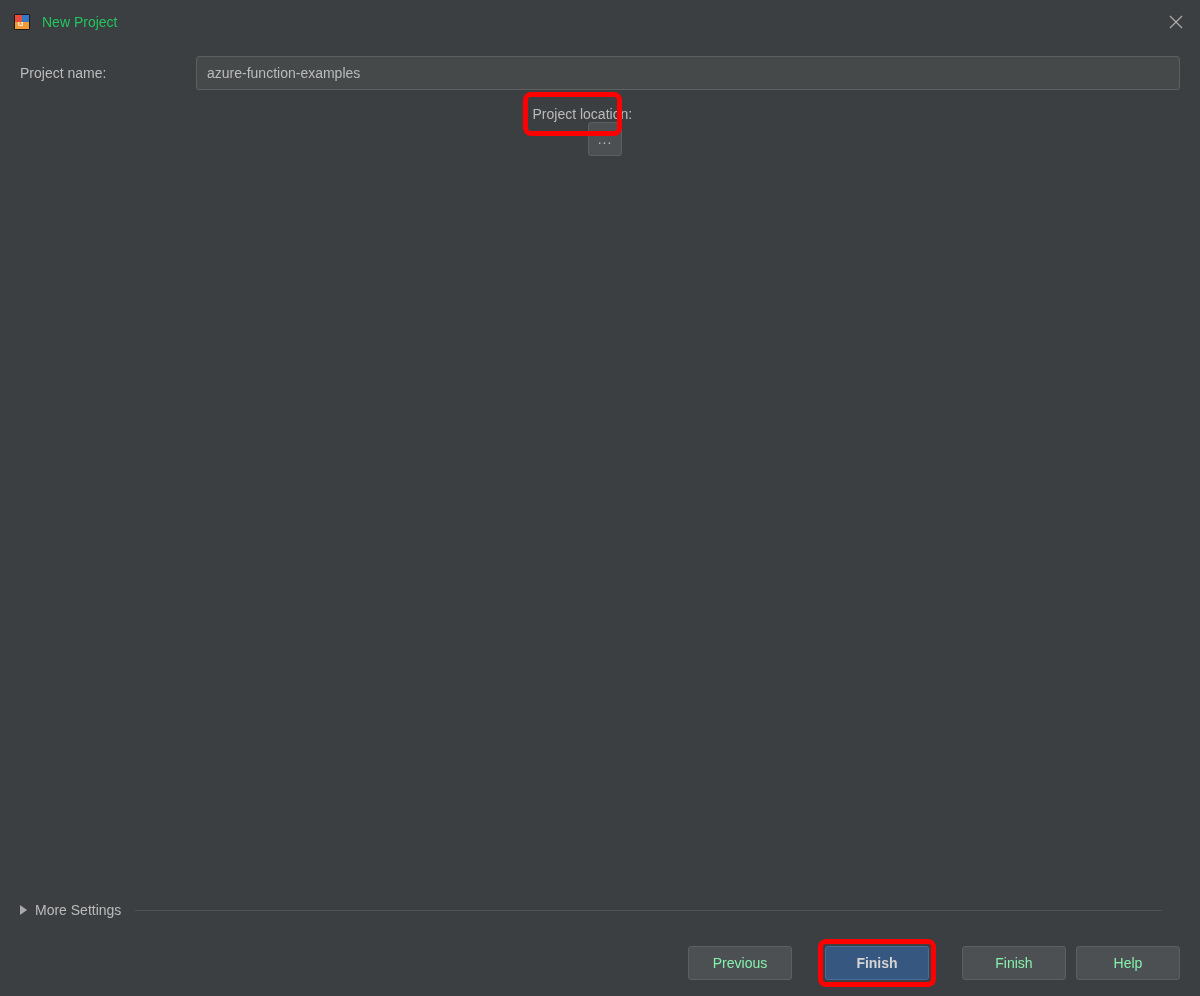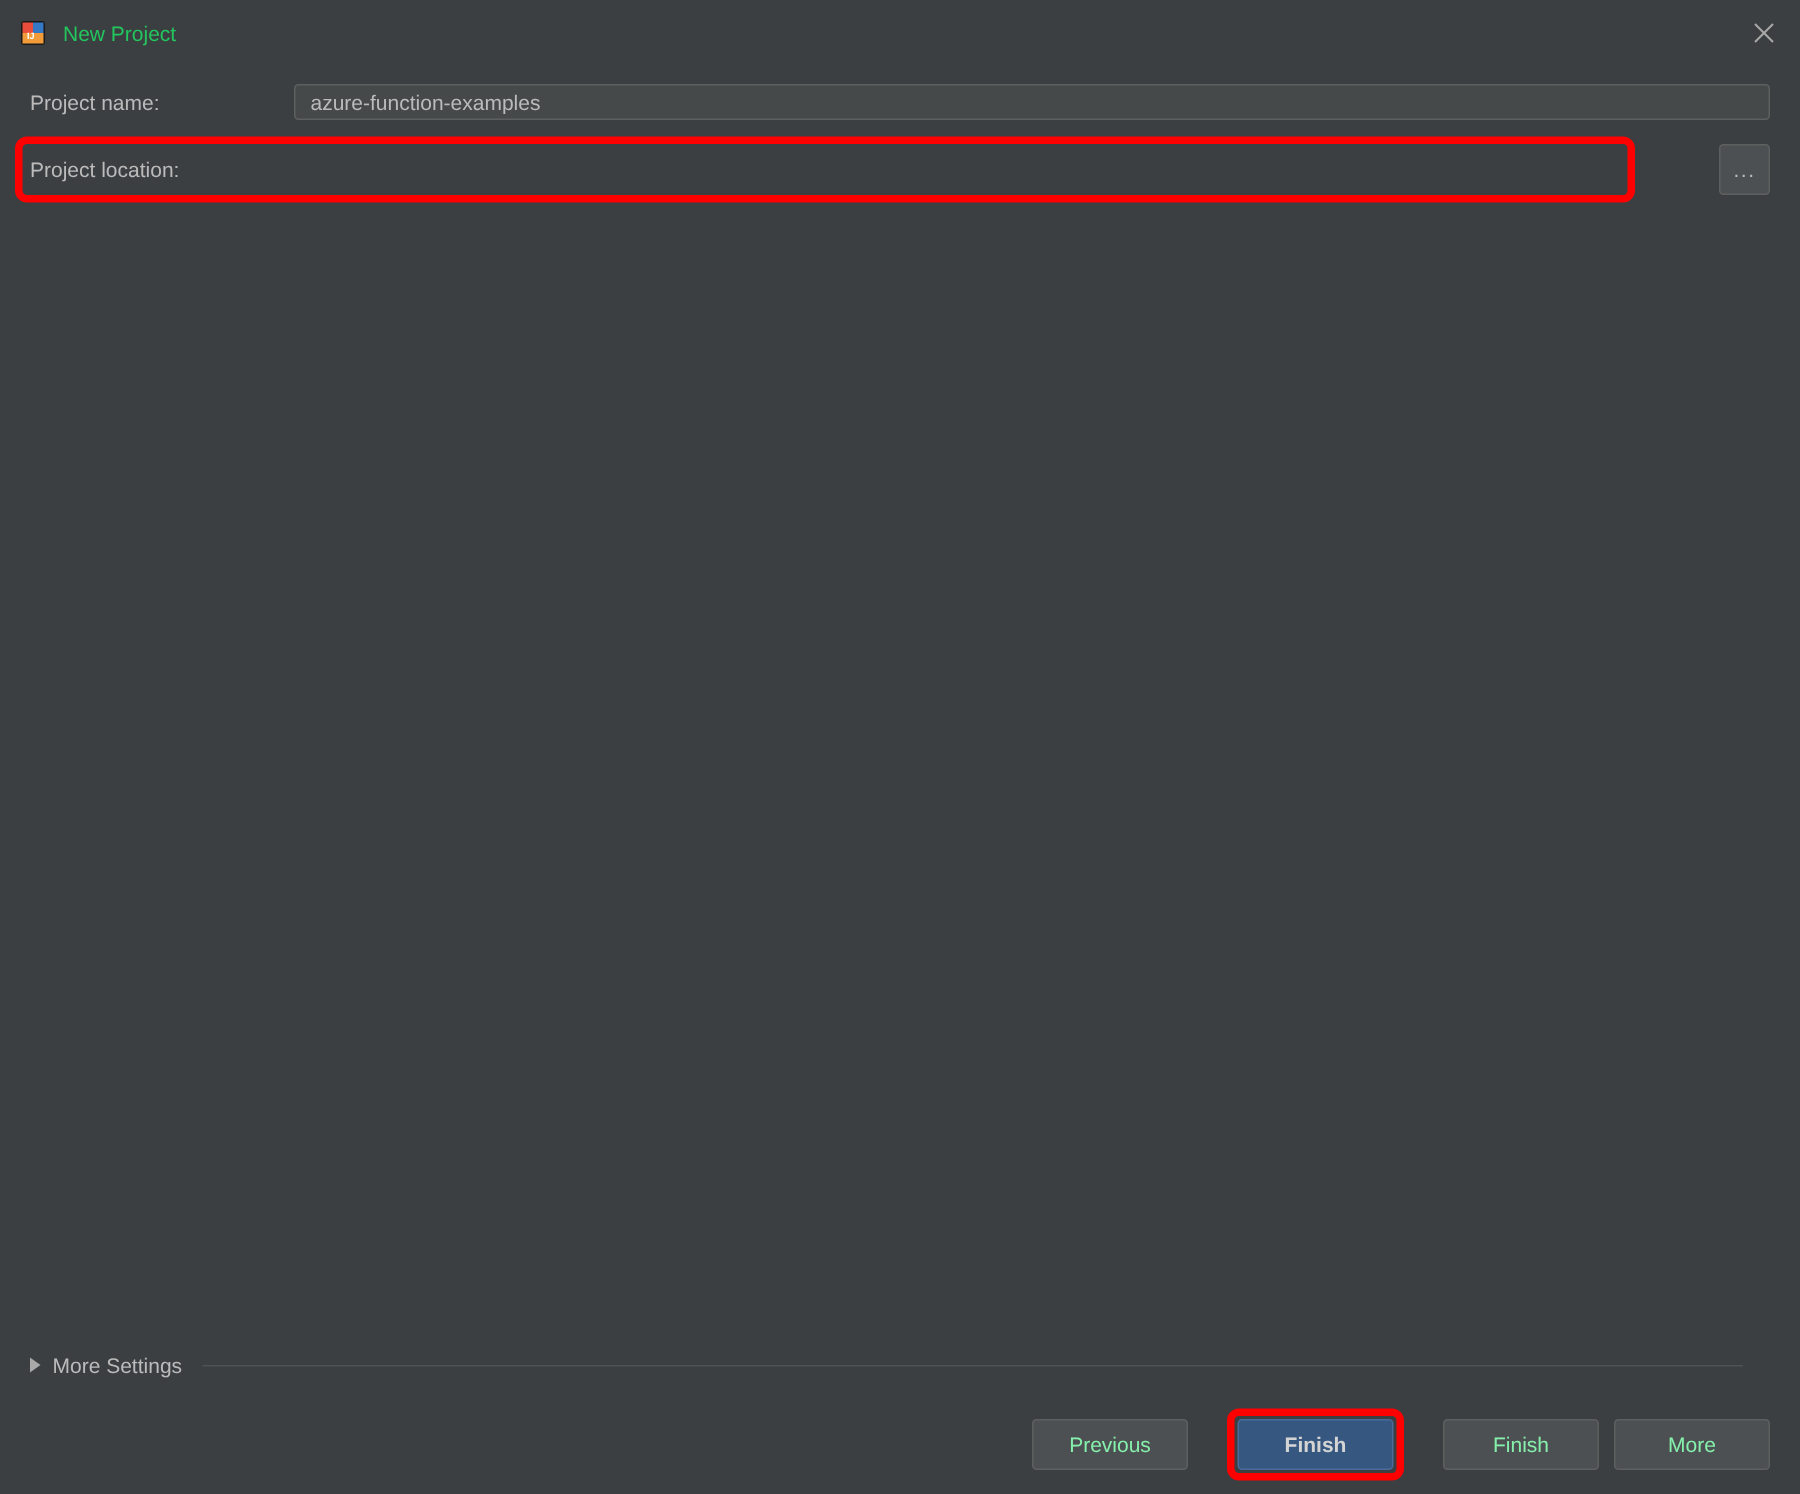--- a/index.html
+++ b/index.html
@@ -72,21 +72,21 @@
 
     .form-input {
       flex: 1;
       background-color: #45494a;
       border: 1px solid #5e6060;
       border-radius: 3px;
       padding: 7px 10px;
       color: #bbbbbb;
       font-size: 14px;
       outline: none;
-      height: 24px;
+      height: 34px;
     }
 
     .form-row.highlighted-row {
       position: relative;
     }
 
     .highlight-box {
       position: absolute;
       left: -10px;
       top: -14px;
@@ -109,20 +109,21 @@
       align-items: center;
       justify-content: center;
       color: #bbbbbb;
       font-size: 14px;
       letter-spacing: 1px;
     }
 
     .row-with-browse {
       display: flex;
       align-items: center;
+      flex-direction: column;
     }
 
     .row-with-browse .form-row {
       flex: 1;
       margin-bottom: 0;
     }
 
     .more-settings {
       position: absolute;
       bottom: 78px;
@@ -237,14 +238,14 @@
   <span class="more-settings-label">More Settings</span>
   <div class="more-settings-line"></div>
 </div>
 
 <div class="button-bar">
   <button class="btn">Previous</button>
   <div class="finish-wrapper">
     <button class="btn primary">Finish</button>
   </div>
   <button class="btn">Finish</button>
-  <button class="btn">More</button>
+  <button class="btn">Help</button>
 </div>
 
 </body></html>

